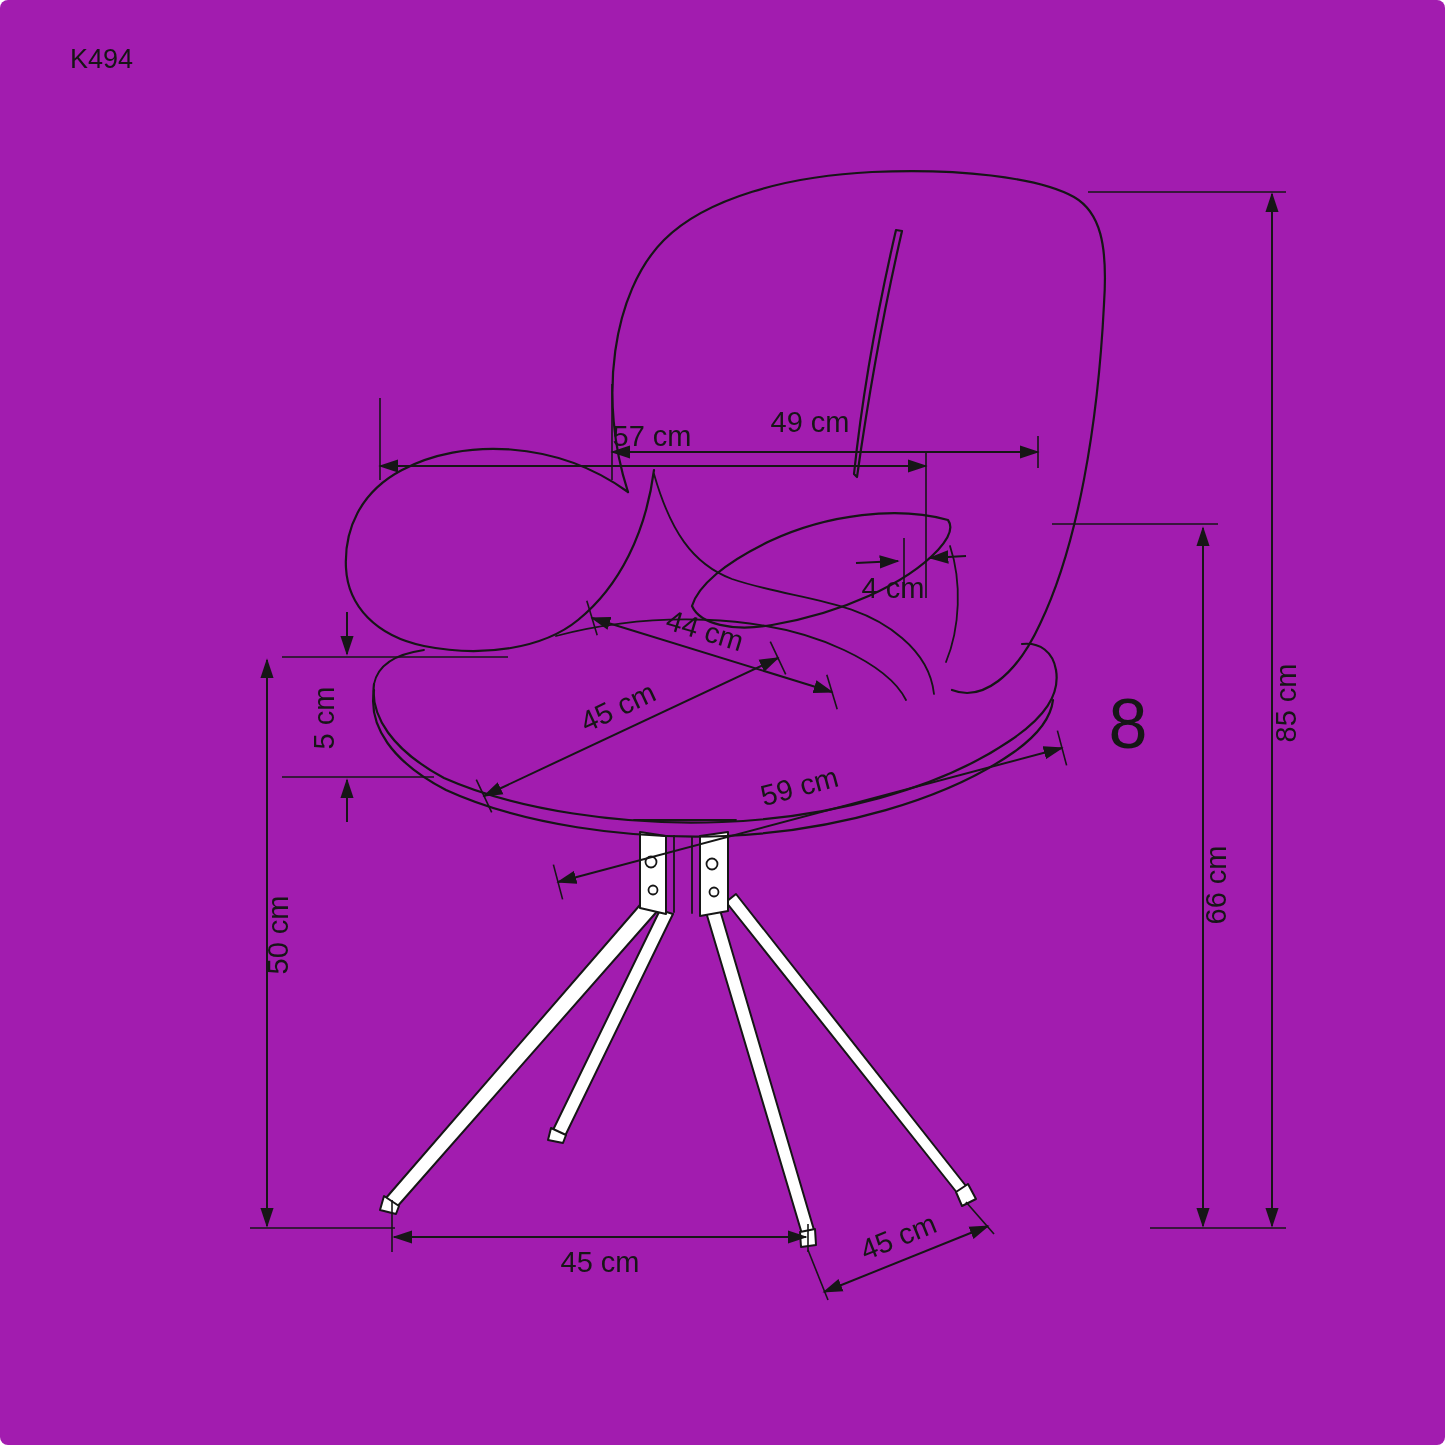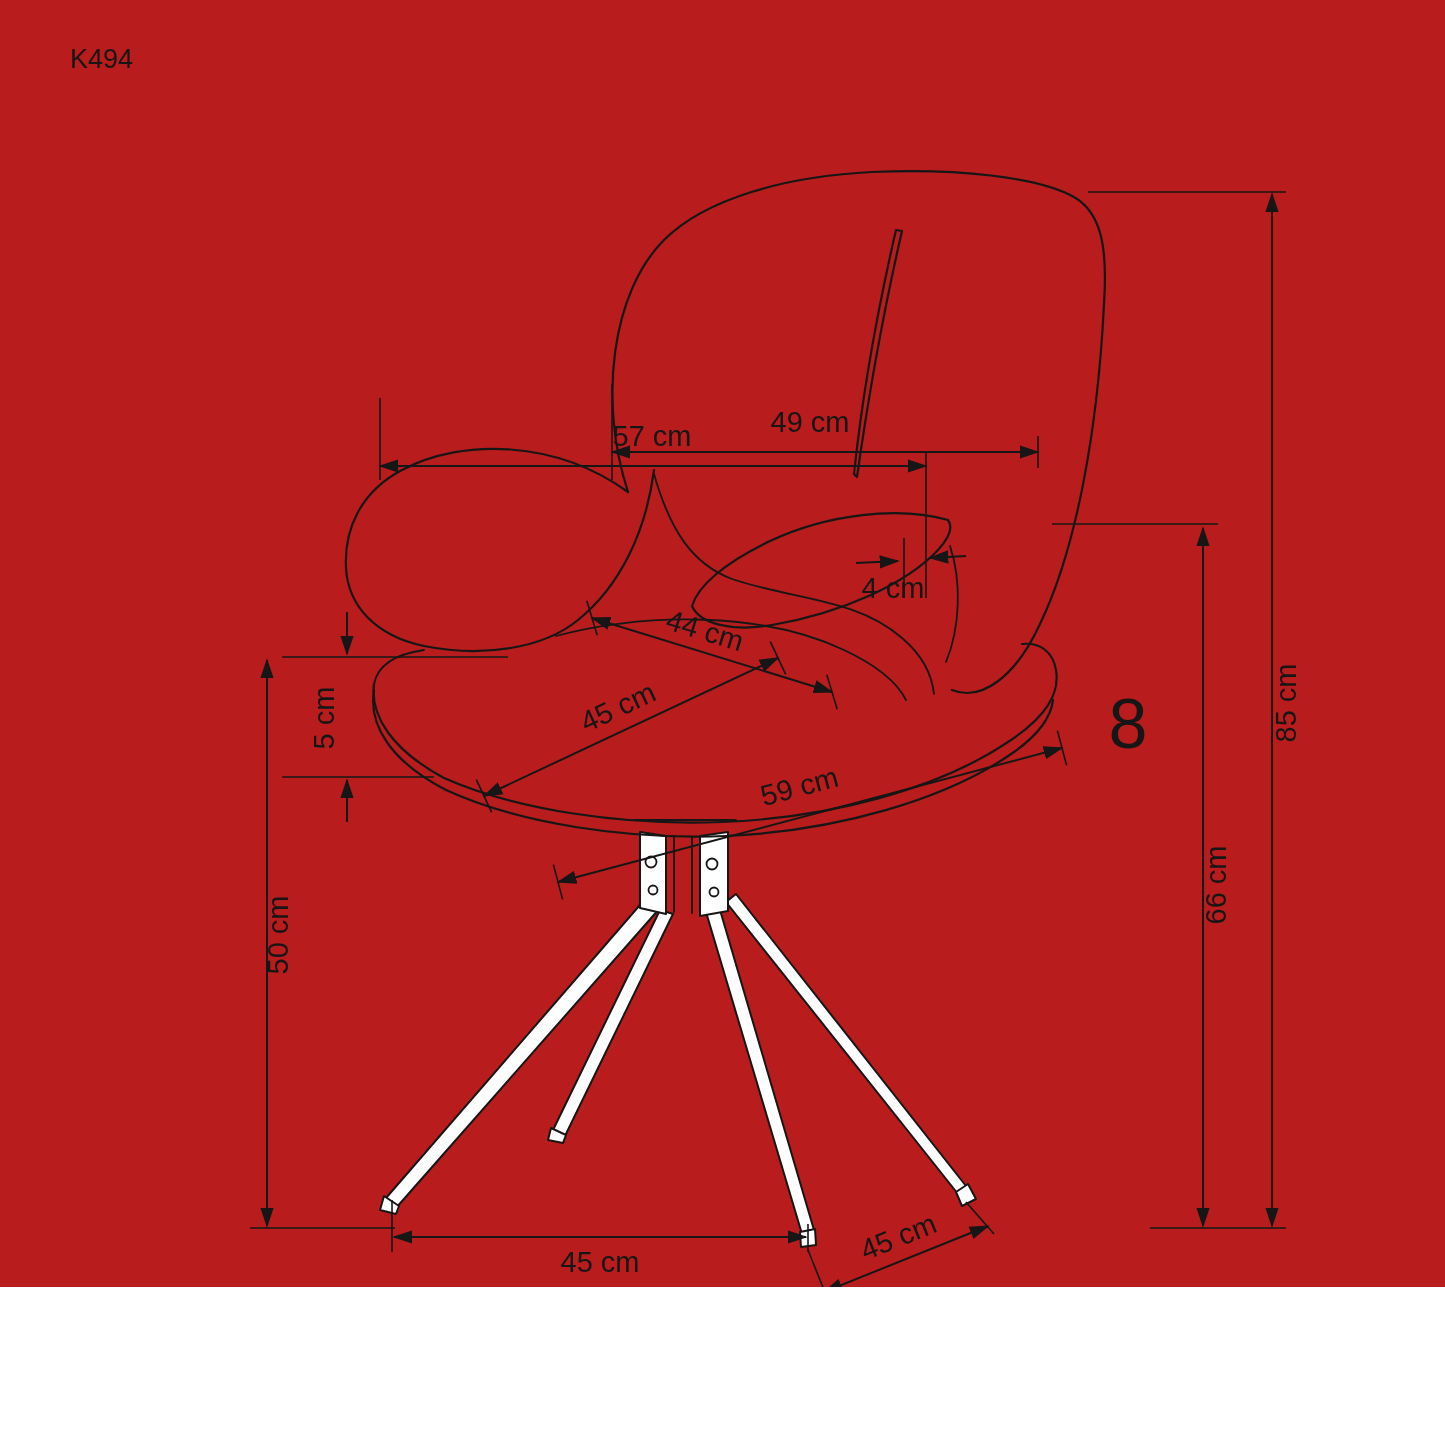--- a/index.html
+++ b/index.html
@@ -1,16 +1,16 @@
 <!DOCTYPE html>
 <html><head>
 <meta charset="utf-8">
 <style>
   html,body{margin:0;padding:0;background:#fff;}
-  #canvas{position:relative;width:1445px;height:1287px;background:#b91c1c;overflow:hidden;}
+  #canvas{position:relative;width:1445px;height:1445px;background:#a21caf;overflow:hidden;border-radius:8px;}
   svg{position:absolute;left:0;top:0;}
   text{font-family:"Liberation Sans","DejaVu Sans",sans-serif;fill:#161616;}
   .dim-label{font-size:29px;}
   .model-label{font-size:27px;}
   .fig-num{font-size:70px;}
   .outline{fill:none;stroke:#161616;stroke-width:2.2;stroke-linecap:round;stroke-linejoin:round;}
   .thin{fill:none;stroke:#161616;stroke-width:1.8;stroke-linecap:round;}
   .solid{fill:#ffffff;stroke:#161616;stroke-width:2;stroke-linejoin:round;}
   .dim{fill:none;stroke:#161616;stroke-width:2;}
   .ext{fill:none;stroke:#161616;stroke-width:1.6;}

